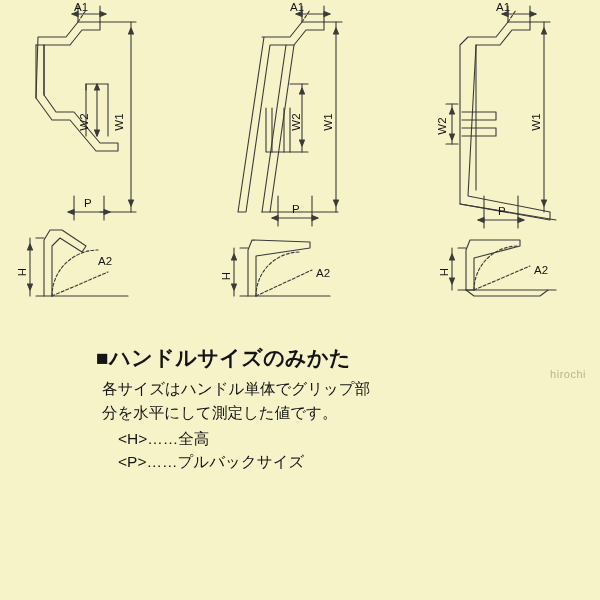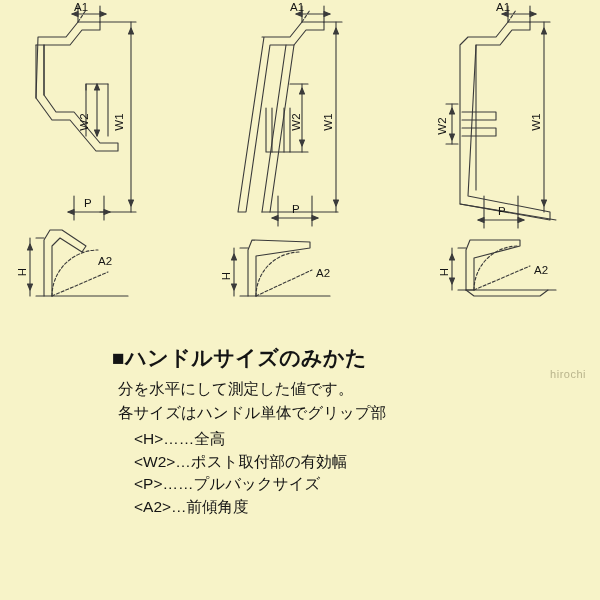--- a/index.html
+++ b/index.html
@@ -34,21 +34,21 @@
     position: absolute;
     right: 14px;
     top: 368px;
     font-size: 11px;
     color: #b9b48c;
     letter-spacing: 0.5px;
     font-family: "Liberation Sans", sans-serif;
   }
   .legend {
     position: absolute;
-    left: 112px;
+    left: 96px;
     top: 345px;
     width: 470px;
     color: #141414;
   }
   .legend-title {
     font-size: 21px;
     font-weight: bold;
     letter-spacing: 0.5px;
     margin: 0 0 8px 0;
     line-height: 1.2;
@@ -274,31 +274,25 @@
         <text x="448" y="272" text-anchor="middle" transform="rotate(-90 448 272)">H</text>
         <text x="534" y="274">A2</text>
       </g>
     </svg>
   </div>
 
   <div class="watermark">hirochi</div>
 
   <div class="legend">
     <div class="legend-title">■ハンドルサイズのみかた</div>
+    <div class="legend-desc">各サイズはハンドル単体でグリップ部</div>
     <div class="legend-desc">分を水平にして測定した値です。</div>
-    <div class="legend-desc">各サイズはハンドル単体でグリップ部</div>
     <ul class="legend-list">
       <li>
         <span class="legend-key">&lt;H&gt;</span><span>……</span><span>全高</span>
       </li>
       <li>
-        <span class="legend-key">&lt;W2&gt;</span><span>…</span><span>ポスト取付部の有効幅</span>
-      </li>
-      <li>
         <span class="legend-key">&lt;P&gt;</span><span>……</span><span>プルバックサイズ</span>
-      </li>
-      <li>
-        <span class="legend-key">&lt;A2&gt;</span><span>…</span><span>前傾角度</span>
       </li>
     </ul>
   </div>
 
 </div>
 
 </body></html>

